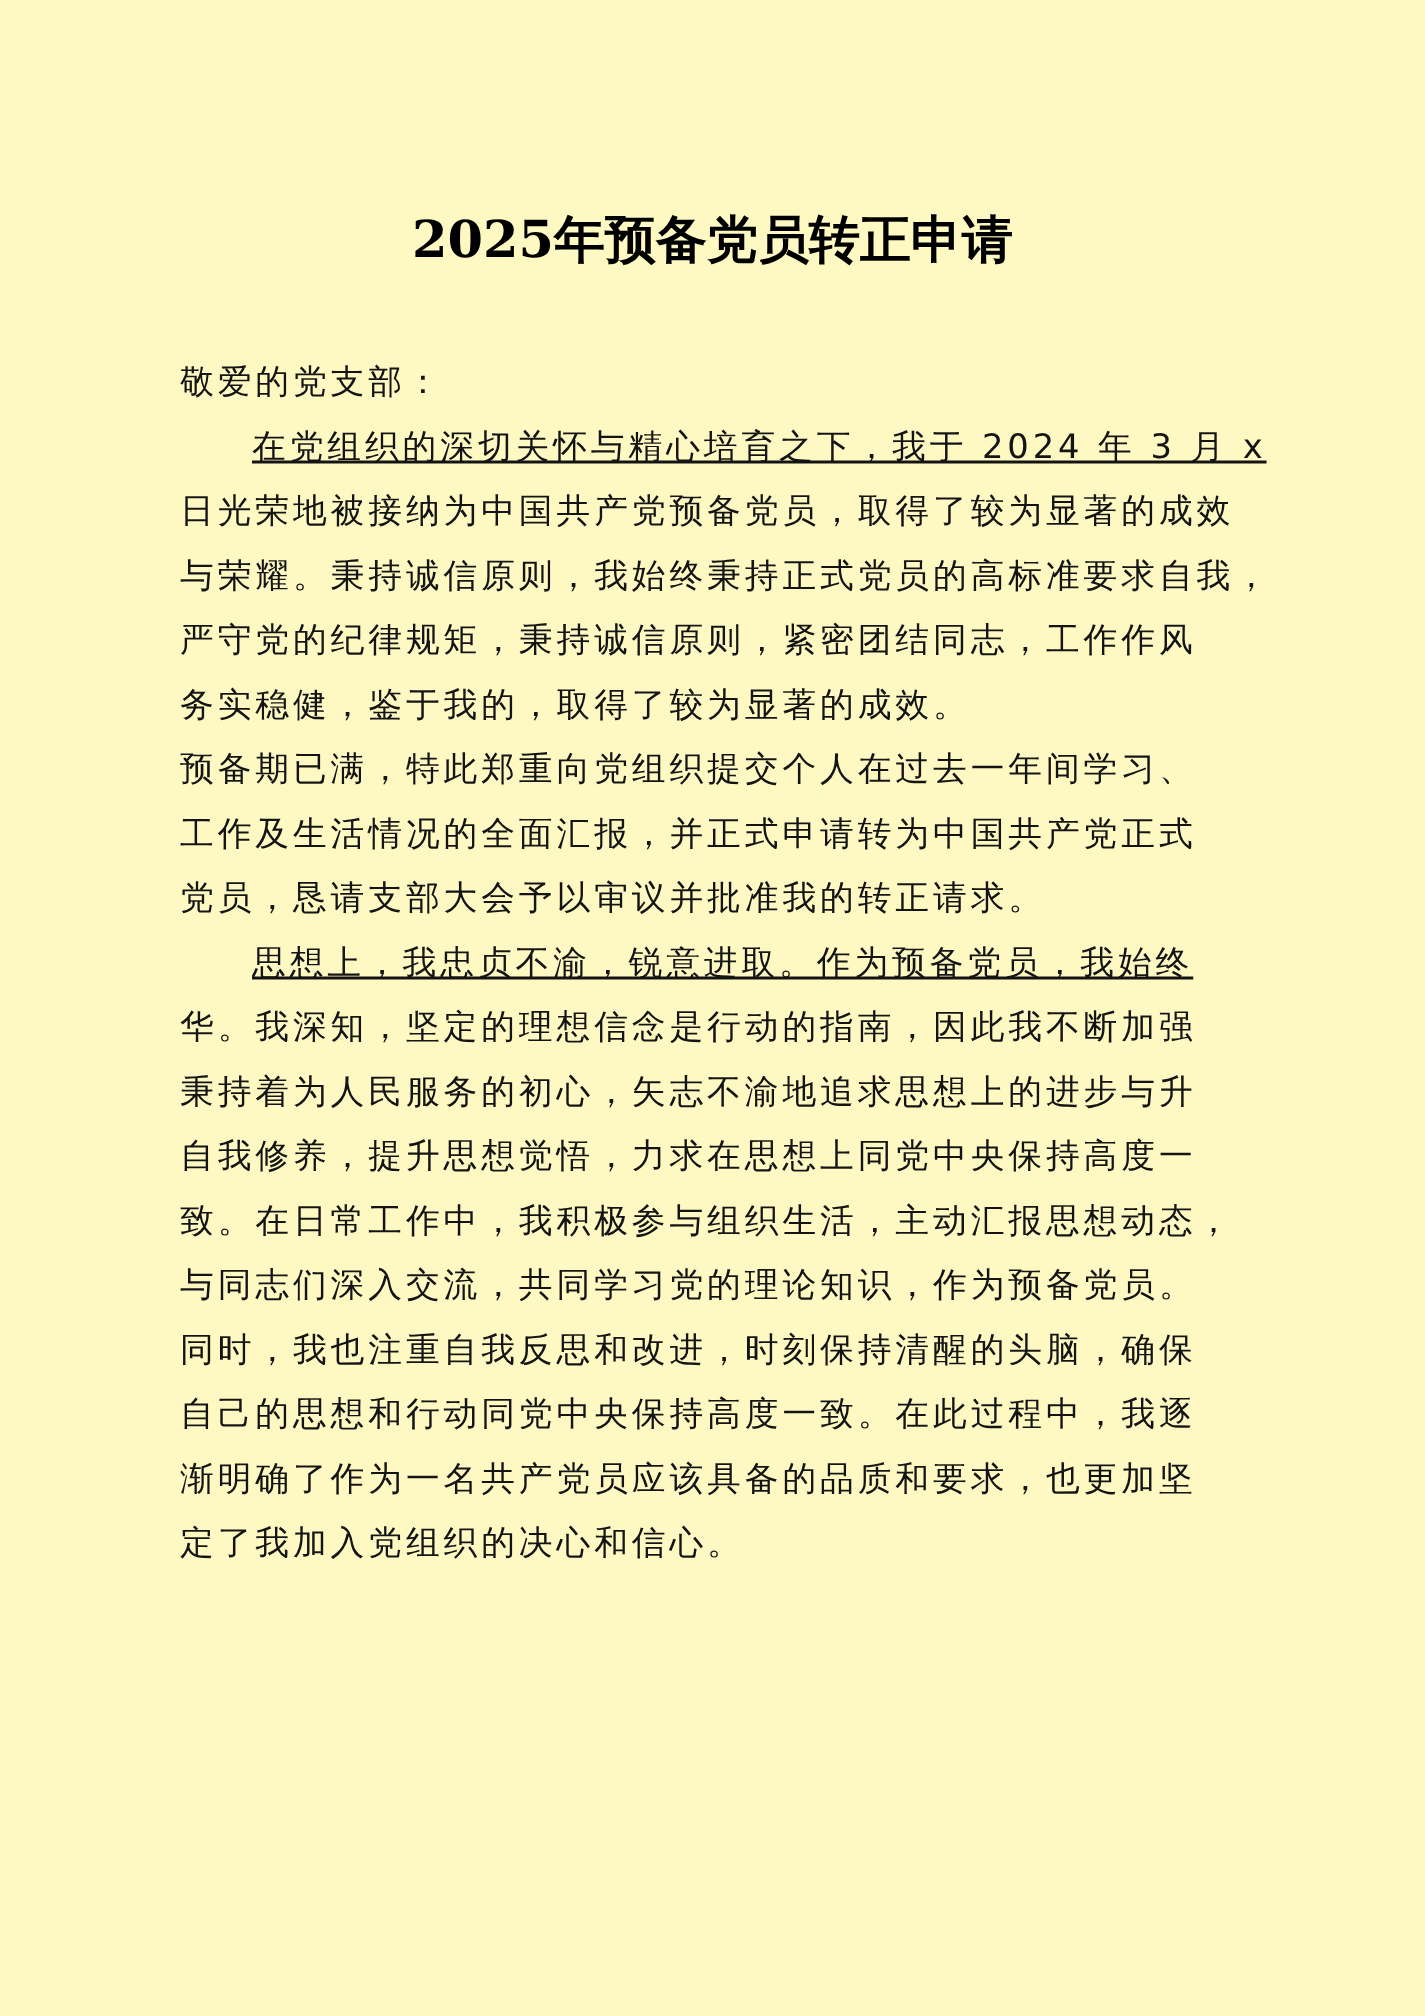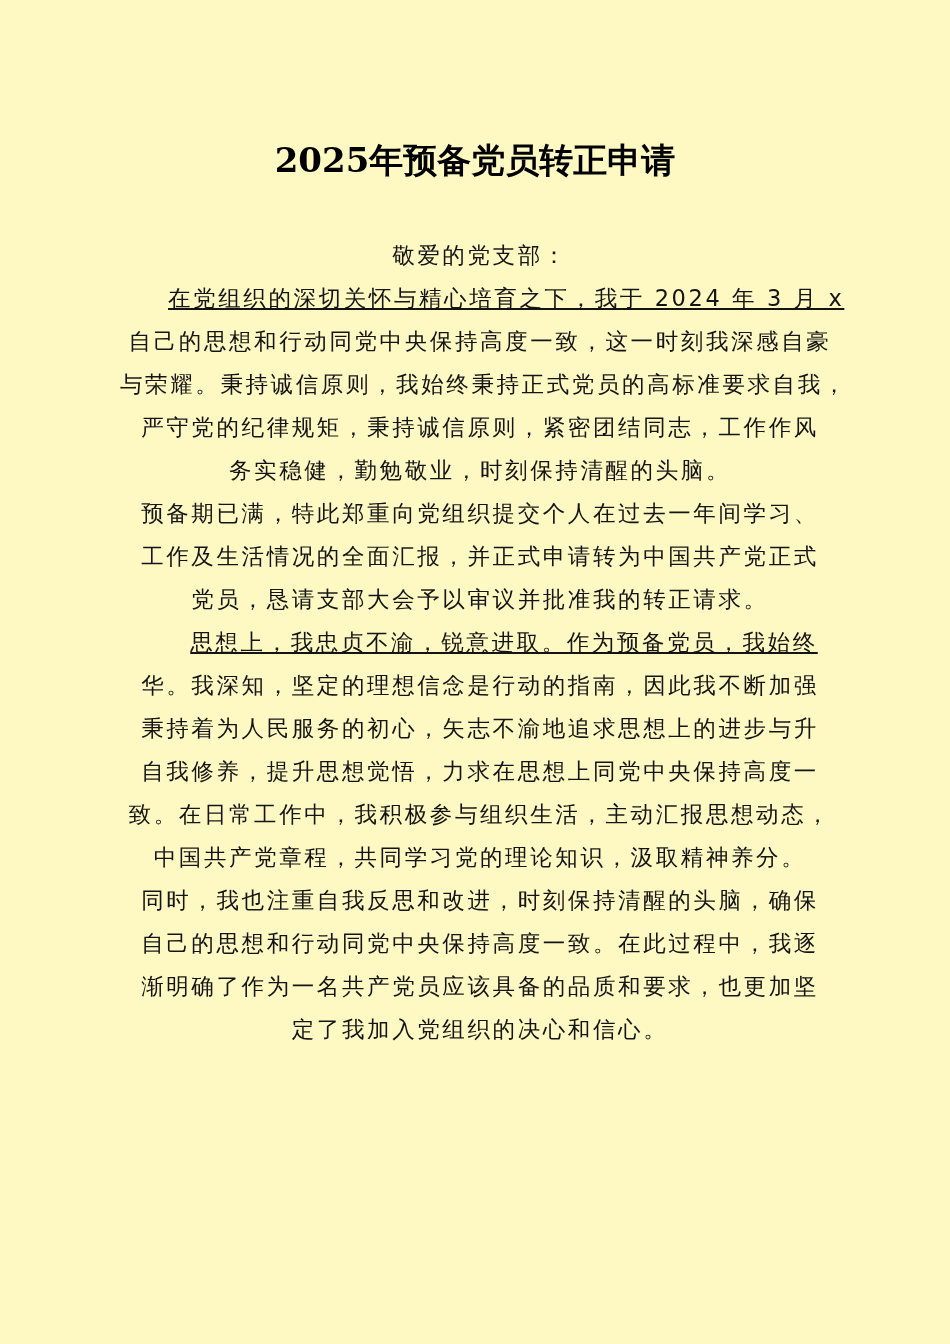--- a/index.html
+++ b/index.html
@@ -36,21 +36,20 @@
       color: #000000;
     }
     .body-text {
       position: absolute;
       left: 120px;
       top: 234px;
       width: 720px;
       font-family: "DejaVu Sans", "Liberation Sans", sans-serif;
       font-size: 22.5px;
       color: #141414;
-      text-align: center;
     }
     .line {
       height: 43px;
       line-height: 43px;
       white-space: nowrap;
       letter-spacing: 2.6px;
     }
     .indent {
       padding-left: 48px;
       text-decoration: underline;
@@ -60,38 +59,38 @@
 <body>
 
 <div class="page">
   <div class="title">2025年预备党员转正申请</div>
 
   <div class="body-text">
     <div class="line">敬爱的党支部：</div>
 
     <div>
       <div class="line indent">在党组织的深切关怀与精心培育之下，我于 2024 年 3 月 x</div>
-      <div class="line">自己的思想和行动同党中央保持高度一致，这一时刻我深感自豪</div>
+      <div class="line">日光荣地被接纳为中国共产党预备党员，取得了较为显著的成效</div>
       <div class="line">与荣耀。秉持诚信原则，我始终秉持正式党员的高标准要求自我，</div>
       <div class="line">严守党的纪律规矩，秉持诚信原则，紧密团结同志，工作作风</div>
-      <div class="line">务实稳健，勤勉敬业，时刻保持清醒的头脑。</div>
+      <div class="line">务实稳健，鉴于我的，取得了较为显著的成效。</div>
     </div>
 
     <div>
       <div class="line">预备期已满，特此郑重向党组织提交个人在过去一年间学习、</div>
       <div class="line">工作及生活情况的全面汇报，并正式申请转为中国共产党正式</div>
       <div class="line">党员，恳请支部大会予以审议并批准我的转正请求。</div>
     </div>
 
     <div>
       <div class="line indent">思想上，我忠贞不渝，锐意进取。作为预备党员，我始终</div>
       <div class="line">华。我深知，坚定的理想信念是行动的指南，因此我不断加强</div>
       <div class="line">秉持着为人民服务的初心，矢志不渝地追求思想上的进步与升</div>
       <div class="line">自我修养，提升思想觉悟，力求在思想上同党中央保持高度一</div>
       <div class="line">致。在日常工作中，我积极参与组织生活，主动汇报思想动态，</div>
-      <div class="line">中国共产党章程，共同学习党的理论知识，汲取精神养分。</div>
+      <div class="line">与同志们深入交流，共同学习党的理论知识，作为预备党员。</div>
       <div class="line">同时，我也注重自我反思和改进，时刻保持清醒的头脑，确保</div>
       <div class="line">自己的思想和行动同党中央保持高度一致。在此过程中，我逐</div>
       <div class="line">渐明确了作为一名共产党员应该具备的品质和要求，也更加坚</div>
       <div class="line">定了我加入党组织的决心和信心。</div>
     </div>
   </div>
 </div>
 
 </body></html>

